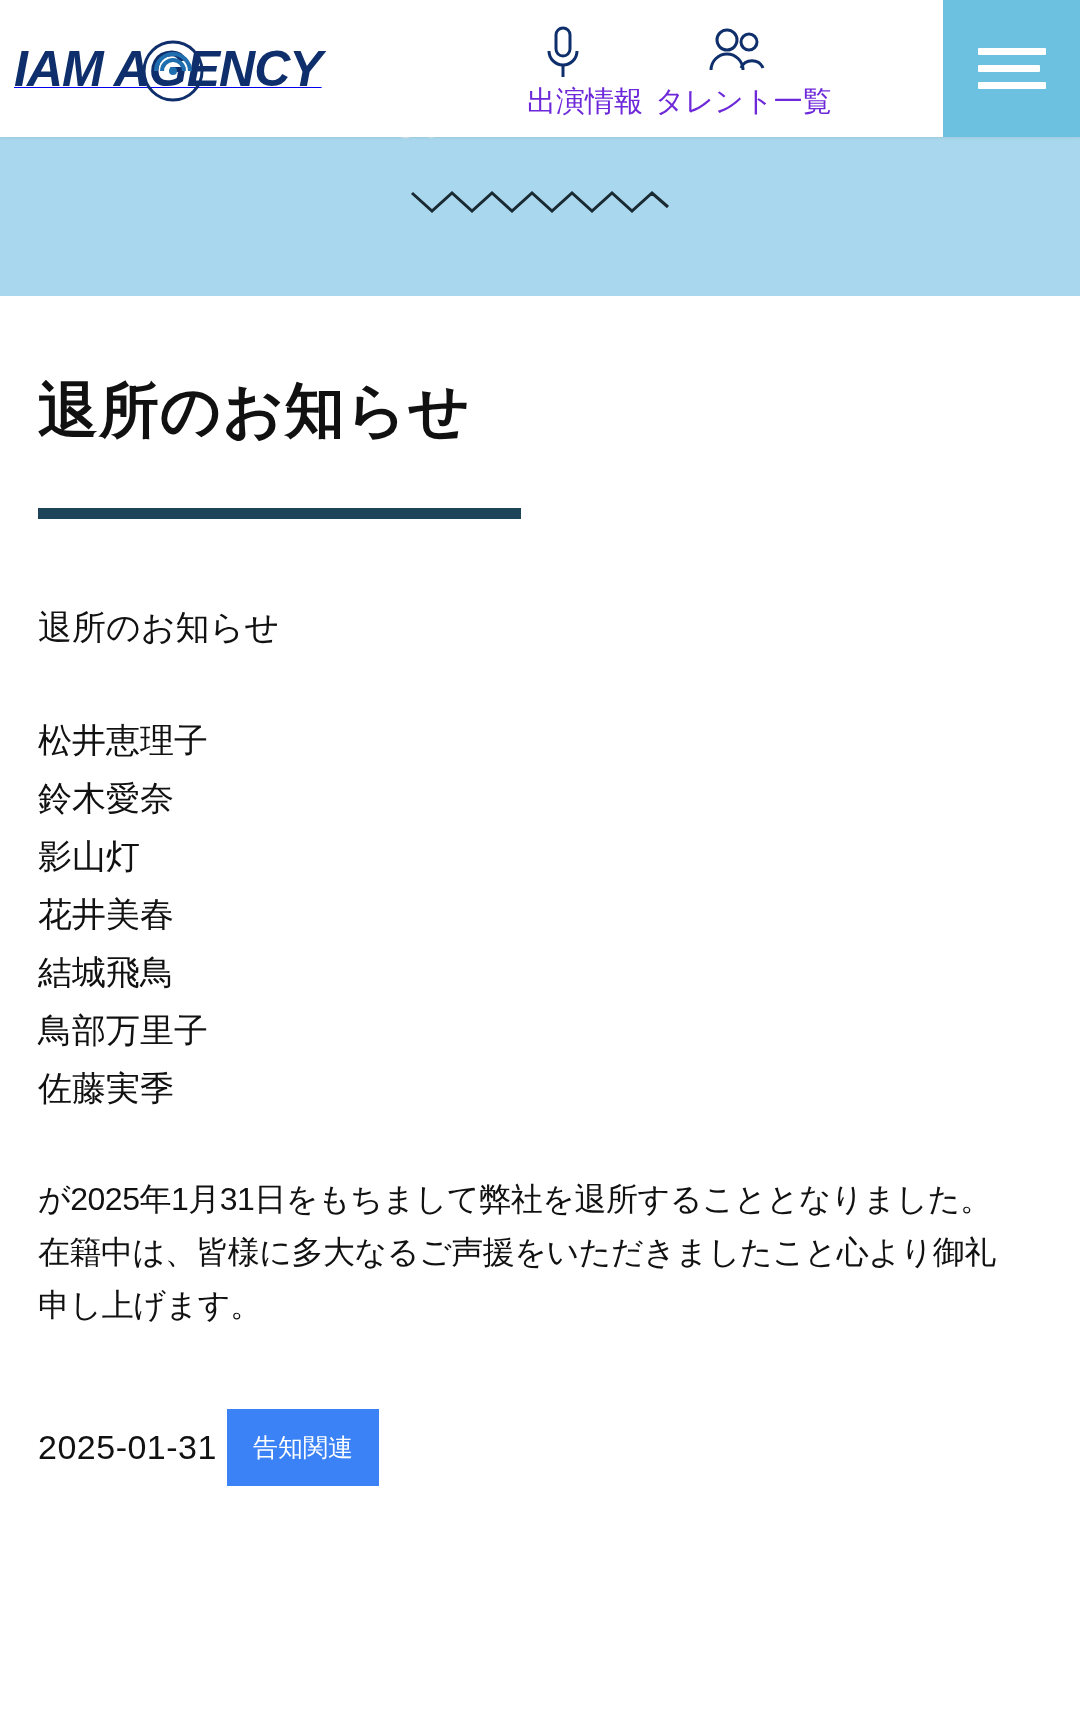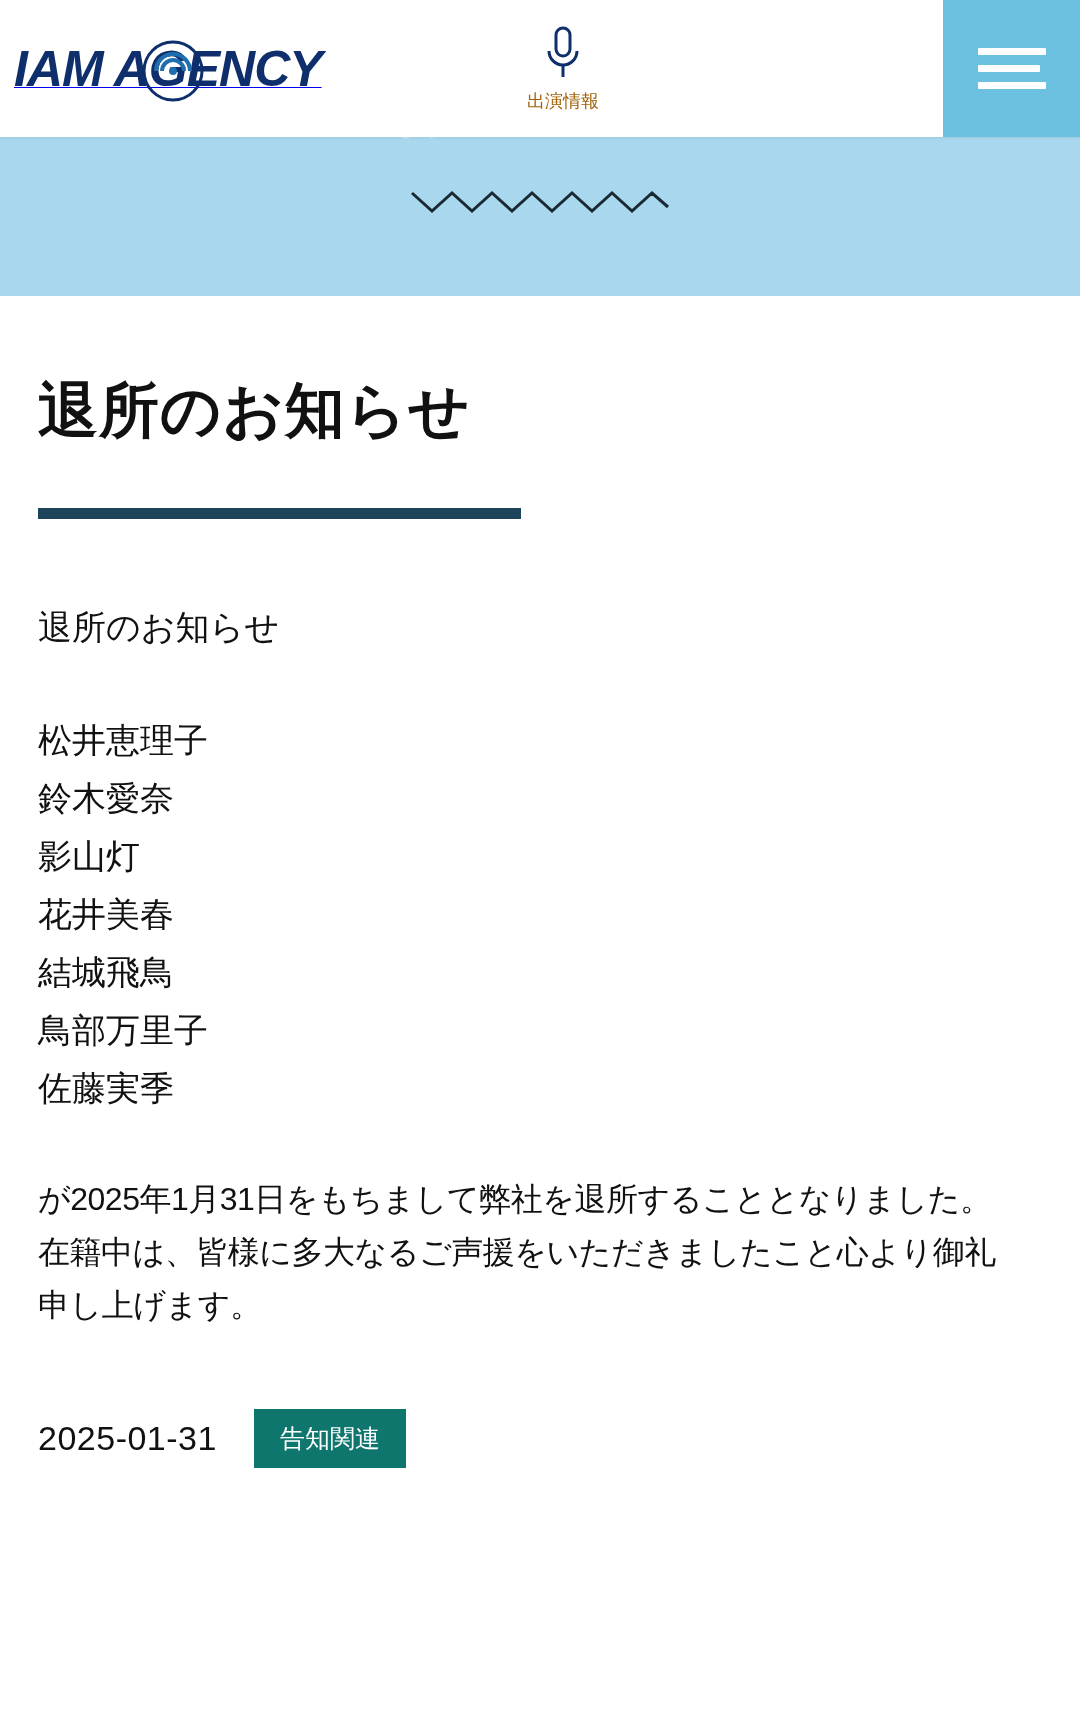--- a/index.html
+++ b/index.html
@@ -87,24 +87,25 @@
     text-align: center;
     color: #0e2f6b;
     text-decoration: none;
   }
   .nav-item .nav-icon {
     display: block;
     height: 62px;
   }
   .nav-item .nav-label {
     display: block;
-    font-size: 18px;
+    font-size: 29px;
     line-height: 30px;
-    color: #a16207;
+    color: #6d28d9;
     white-space: nowrap;
+    text-align: right;
   }
   #nav-broadcast { left: 483px; }
   #nav-talent { left: 655px; }
 
   .menu-button {
     position: absolute;
     right: 0;
     top: 0;
     width: 137px;
     height: 137px;
@@ -180,30 +181,30 @@
 
   .meta-row {
     display: flex;
     align-items: center;
     margin-top: 78px;
     padding-bottom: 60px;
   }
   .meta-date {
     font-size: 34px;
     color: #111111;
-    margin-right: 37px;
+    margin-right: 10px;
     letter-spacing: 0.5px;
   }
   .meta-tag {
     display: inline-block;
-    background: #0f766e;
+    background: #3b82f6;
     color: #ffffff;
     font-size: 25px;
     line-height: 1;
-    padding: 17px 26px;
+    padding: 26px 26px;
     text-decoration: none;
   }
 </style>
 </head>
 <body>
 
 <div class="hero">
   <div class="hero-title">お知らせ</div>
   <div class="hero-squiggle">
     <svg width="260" height="34" viewBox="0 0 260 34">
@@ -230,20 +231,31 @@
     <span class="nav-icon">
       <svg width="46" height="58" viewBox="0 0 46 58">
         <rect x="16" y="4" width="14" height="28" rx="7" fill="none" stroke="#0e2f6b" stroke-width="3"></rect>
         <path d="M9 27a14 14 0 0 0 28 0" fill="none" stroke="#0e2f6b" stroke-width="3"></path>
         <line x1="23" y1="41" x2="23" y2="53" stroke="#0e2f6b" stroke-width="3"></line>
       </svg>
     </span>
     <span class="nav-label">出演情報</span>
   </a>
 
+  <a class="nav-item" id="nav-talent" href="#">
+    <span class="nav-icon">
+      <svg width="64" height="58" viewBox="0 0 64 58">
+        <circle cx="24" cy="16" r="10" fill="none" stroke="#0e2f6b" stroke-width="3"></circle>
+        <path d="M8 46a16 16 0 0 1 32 0" fill="none" stroke="#0e2f6b" stroke-width="3"></path>
+        <circle cx="46" cy="18" r="8" fill="none" stroke="#0e2f6b" stroke-width="3"></circle>
+        <path d="M38 44a12 12 0 0 1 22 0" fill="none" stroke="#0e2f6b" stroke-width="3"></path>
+      </svg>
+    </span>
+    <span class="nav-label">タレント一覧</span>
+  </a>
 
   <button class="menu-button">
     <span class="menu-bars">
       <span></span>
         <span></span>
         <span></span>
     </span>
   </button>
 </div>
 

